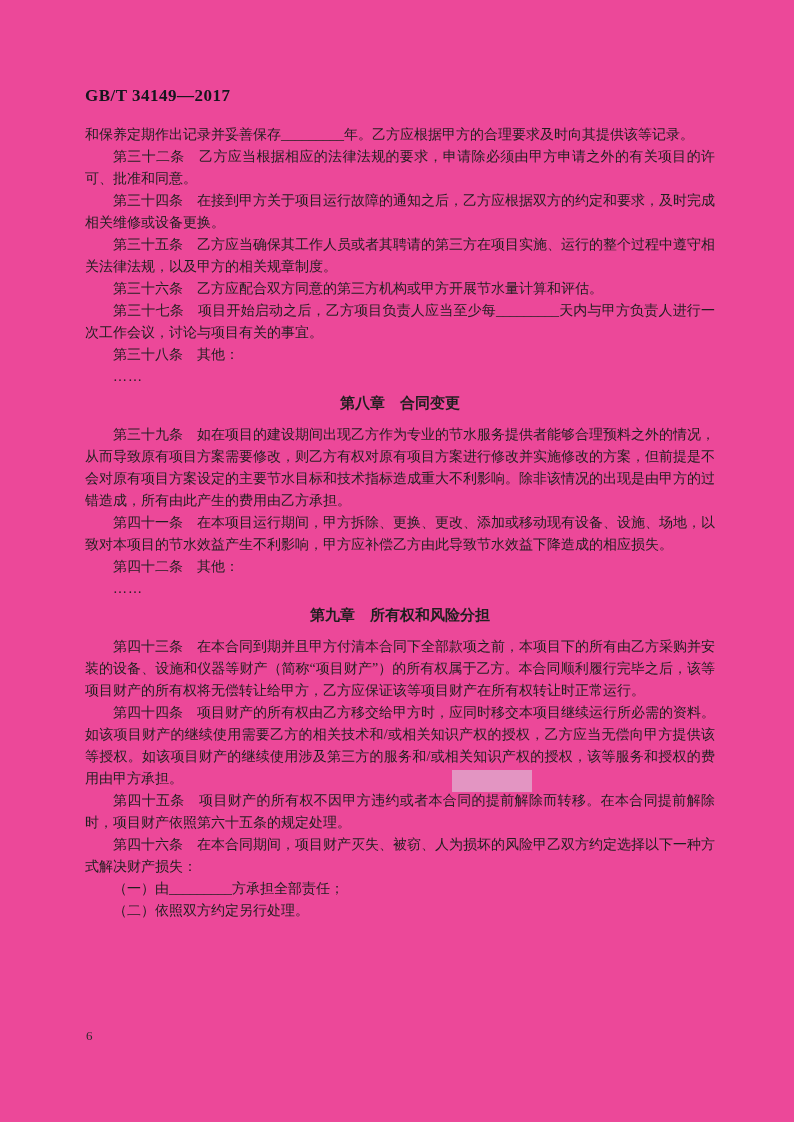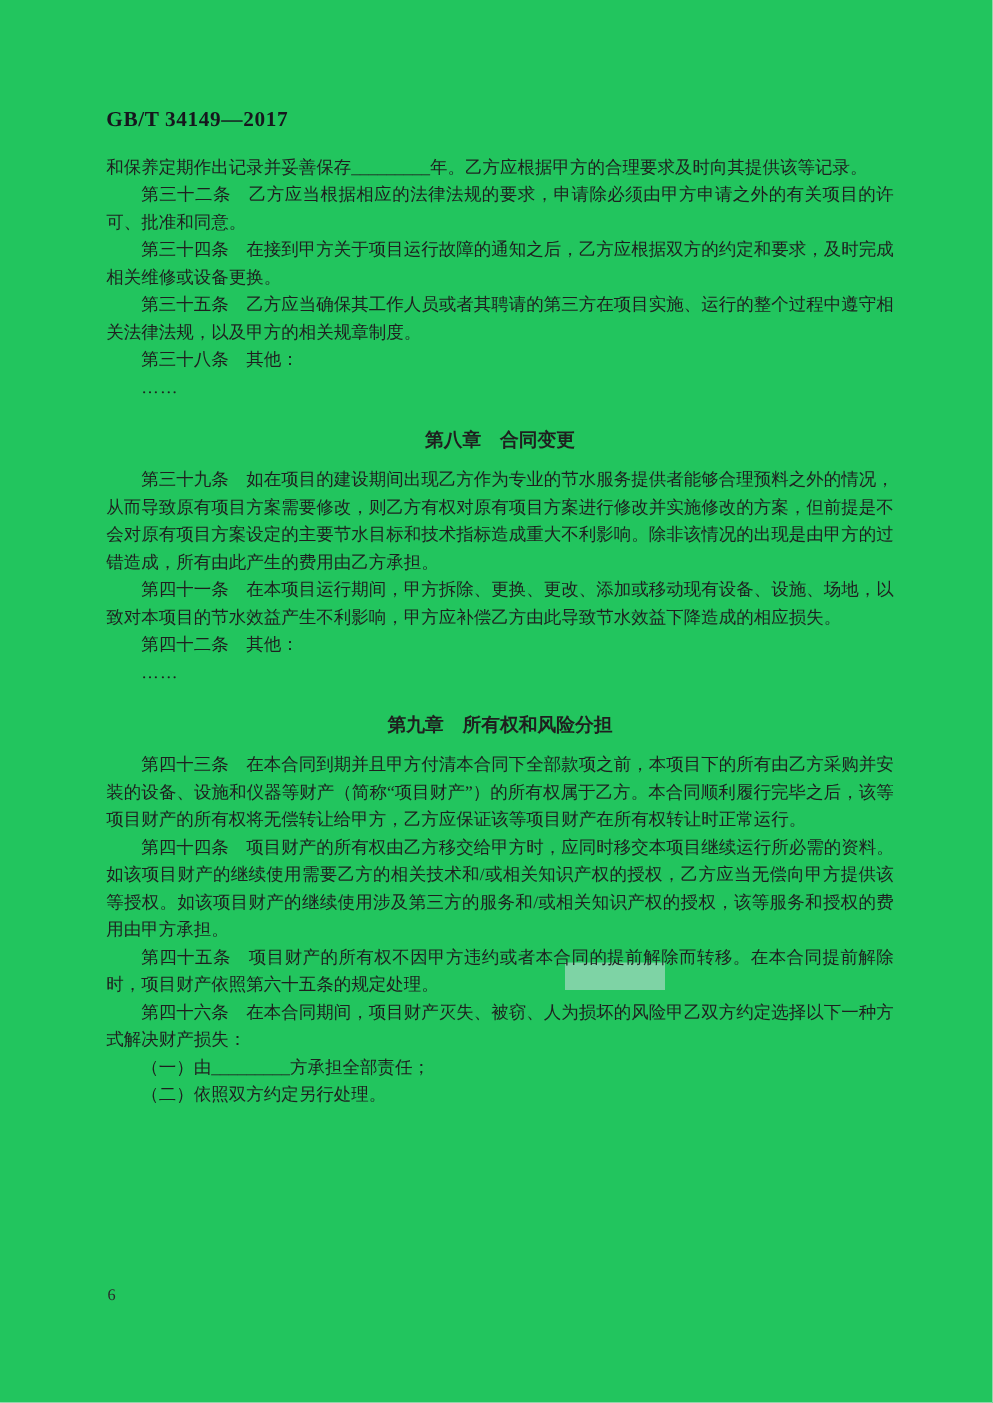--- a/index.html
+++ b/index.html
@@ -5,21 +5,21 @@
   html, body {
     margin: 0;
     padding: 0;
     background: #f2f2f2;
   }
   .page {
     position: relative;
     width: 794px;
     height: 1122px;
     margin: 0 auto;
-    background: #22c55e;
+    background: #ec4899;
     font-family: "Liberation Serif", "DejaVu Serif", serif;
     color: #1f1f1f;
     overflow: hidden;
     box-shadow: 0 0 4px rgba(0,0,0,.15);
   }
   .std-header {
     position: absolute;
     top: 86px;
     left: 85px;
     font-size: 17px;
@@ -37,21 +37,21 @@
     text-align: justify;
     text-justify: inter-ideograph;
     z-index: 1;
   }
   .content p { margin: 0; }
   .cont      { text-indent: 0; }
   .art       { text-indent: 2em; }
   .item      { text-indent: 2em; }
   .ellipsis  { text-indent: 2em; letter-spacing: 1px; }
   .chapter {
-    margin: 20px 0 10px;
+    margin: 4px 0 10px;
     font-size: 15px;
     font-weight: 700;
     text-align: center;
     text-indent: 0;
     line-height: 22px;
   }
   .page-number {
     position: absolute;
     left: 86px;
     top: 1028px;
@@ -76,20 +76,22 @@
 
   <div class="std-header">GB/T 34149—2017</div>
 
   <div class="scan-artifact"></div>
 
   <div class="content">
     <p class="cont">和保养定期作出记录并妥善保存_________年。乙方应根据甲方的合理要求及时向其提供该等记录。</p>
     <p class="art">第三十二条　乙方应当根据相应的法律法规的要求，申请除必须由甲方申请之外的有关项目的许可、批准和同意。</p>
     <p class="art">第三十四条　在接到甲方关于项目运行故障的通知之后，乙方应根据双方的约定和要求，及时完成相关维修或设备更换。</p>
     <p class="art">第三十五条　乙方应当确保其工作人员或者其聘请的第三方在项目实施、运行的整个过程中遵守相关法律法规，以及甲方的相关规章制度。</p>
+    <p class="art">第三十六条　乙方应配合双方同意的第三方机构或甲方开展节水量计算和评估。</p>
+    <p class="art">第三十七条　项目开始启动之后，乙方项目负责人应当至少每_________天内与甲方负责人进行一次工作会议，讨论与项目有关的事宜。</p>
     <p class="art">第三十八条　其他：</p>
     <p class="ellipsis">……</p>
 
     <h2 class="chapter">第八章　合同变更</h2>
 
     <p class="art">第三十九条　如在项目的建设期间出现乙方作为专业的节水服务提供者能够合理预料之外的情况，从而导致原有项目方案需要修改，则乙方有权对原有项目方案进行修改并实施修改的方案，但前提是不会对原有项目方案设定的主要节水目标和技术指标造成重大不利影响。除非该情况的出现是由甲方的过错造成，所有由此产生的费用由乙方承担。</p>
     <p class="art">第四十一条　在本项目运行期间，甲方拆除、更换、更改、添加或移动现有设备、设施、场地，以致对本项目的节水效益产生不利影响，甲方应补偿乙方由此导致节水效益下降造成的相应损失。</p>
     <p class="art">第四十二条　其他：</p>
     <p class="ellipsis">……</p>
 

